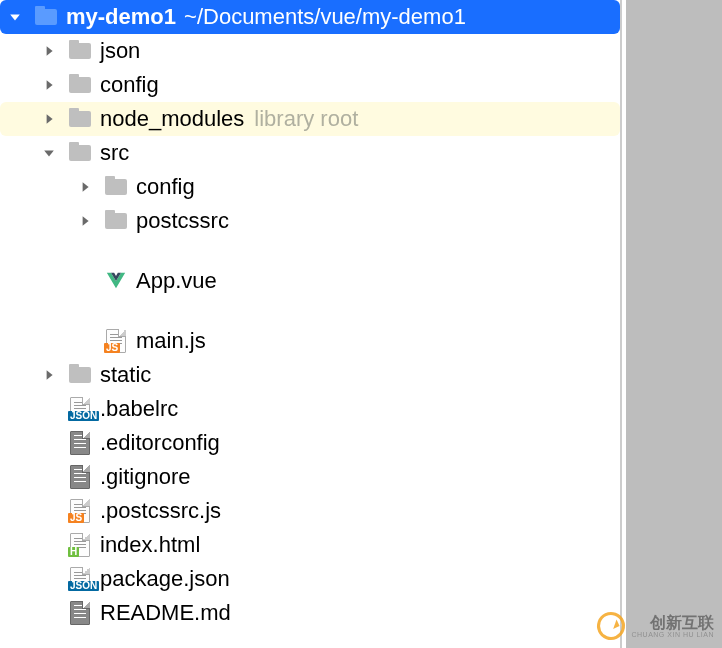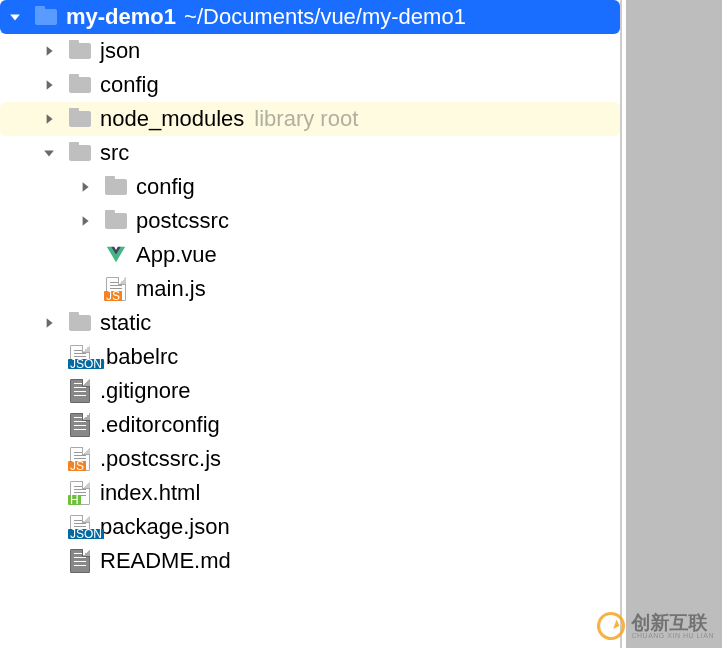--- a/index.html
+++ b/index.html
@@ -30,21 +30,21 @@
   .row.selected {
     background: #196eff;
     color: #fff;
   }
   .row.library {
     background: #fffbe0;
   }
   .indent-0 { padding-left: 8px; }
   .indent-1 { padding-left: 42px; }
   .indent-2 { padding-left: 78px; }
-  .indent-2-noarrow { padding-left: 104px; }
+  .indent-2-noarrow { padding-left: 104px; margin-top: 26px; }
   .indent-1-noarrow { padding-left: 68px; }
 
   .arrow {
     width: 14px;
     height: 14px;
     margin-right: 12px;
     display: inline-flex;
     align-items: center;
     justify-content: center;
   }
@@ -109,22 +109,22 @@
     width: 7px;
     height: 7px;
     background: linear-gradient(135deg, #fff 50%, #ccc 50%);
     border-left: 1px solid #aaa;
     border-bottom: 1px solid #aaa;
   }
   .file-page .tag {
     position: absolute;
     left: -3px;
     bottom: -1px;
-    font-size: 12px;
-    font-weight: 400;
+    font-size: 10px;
+    font-weight: 700;
     padding: 0 2px;
     line-height: 10px;
     border-radius: 1px;
     color: #fff;
   }
   .tag-js   { background: #f58220; }
   .tag-json { background: #0369a1; color:#fff; font-size:7px; }
   .tag-h    { background: #6fbf3f; }
   .lines {
     position:absolute; top:4px; left:3px; right:3px; height:10px;
@@ -162,21 +162,21 @@
     border-radius: 50%;
     border: 3px solid #f5a623;
     position: relative;
     transform: rotate(20deg);
   }
   .watermark .wm-logo::after {
     content:""; position:absolute; top:3px; right:-2px;
     border:5px solid transparent; border-left-color:#f5a623;
   }
   .watermark .wm-text { display:flex; flex-direction:column; line-height:1; }
-  .wm-cn { font-size:19px; color:#666; font-weight:600;}
+  .wm-cn { font-size:16px; color:#666; font-weight:600;text-align:right;}
   .wm-en { font-size:7px; color:#888; letter-spacing:0.5px;}
 </style>
 </head>
 <body>
 
 <div class="tree">
 
   <div class="row selected indent-0">
     <span class="arrow">
       <svg viewBox="0 0 10 10" width="12" height="12">
@@ -304,30 +304,30 @@
     </span>
     <span class="label">.babelrc</span>
   </div>
 
   <div class="row indent-1-noarrow">
     <span class="icon">
       <span class="file-page file-text">
           <span class="lines"></span>
         </span>
     </span>
+    <span class="label">.editorconfig</span>
+  </div>
+
+  <div class="row indent-1-noarrow">
+    <span class="icon">
+      <span class="file-page file-text">
+          <span class="lines"></span>
+        </span>
+    </span>
     <span class="label">.gitignore</span>
-  </div>
-
-  <div class="row indent-1-noarrow">
-    <span class="icon">
-      <span class="file-page file-text">
-          <span class="lines"></span>
-        </span>
-    </span>
-    <span class="label">.editorconfig</span>
   </div>
 
   <div class="row indent-1-noarrow">
     <span class="icon">
       <span class="file-page">
           <span class="lines"></span>
           <span class="tag tag-js">JS</span>
         </span>
     </span>
     <span class="label">.postcssrc.js</span>

